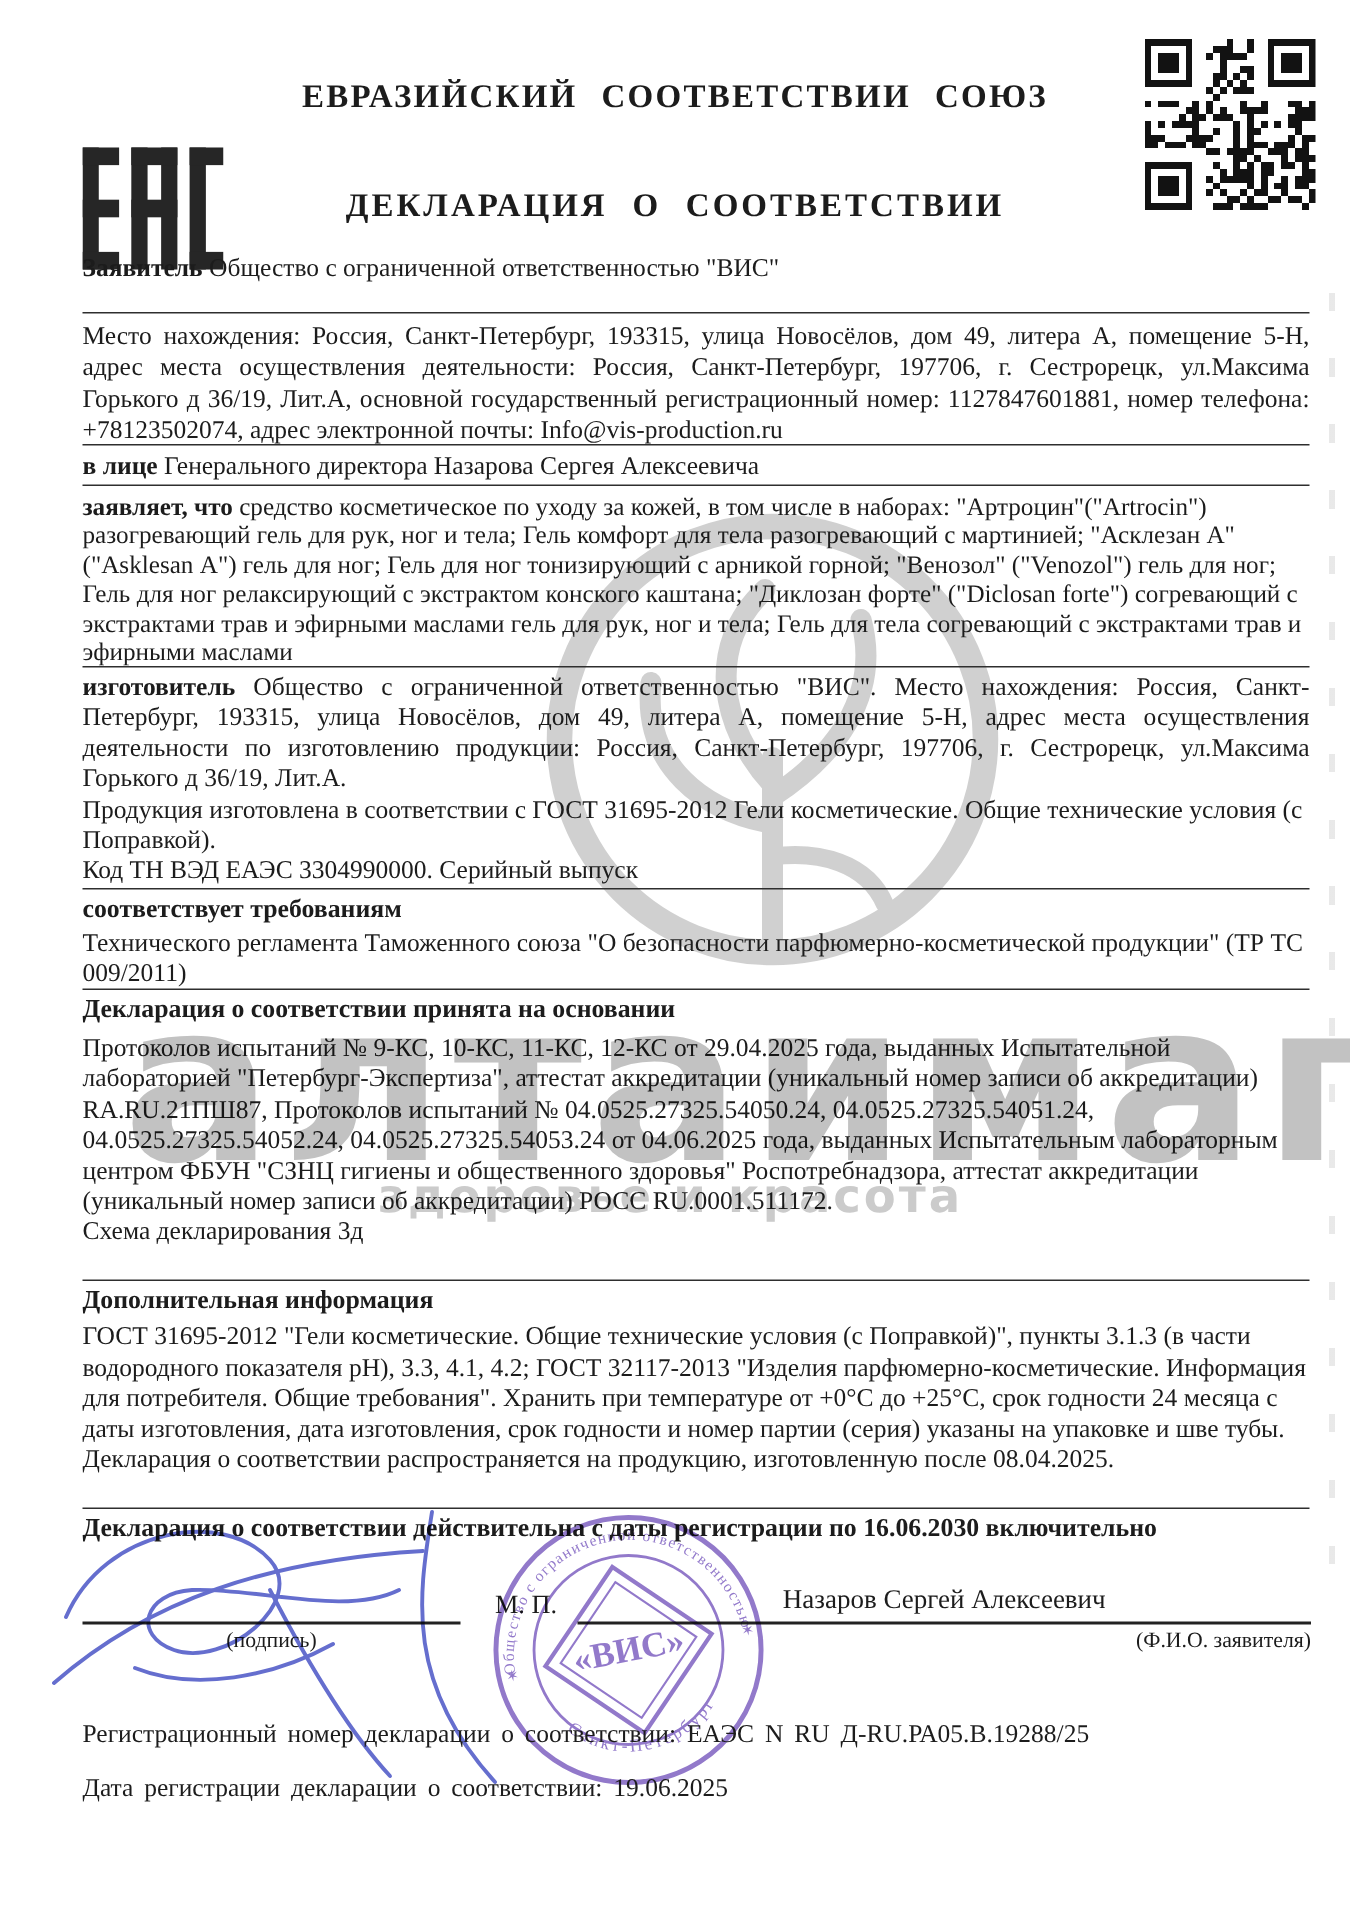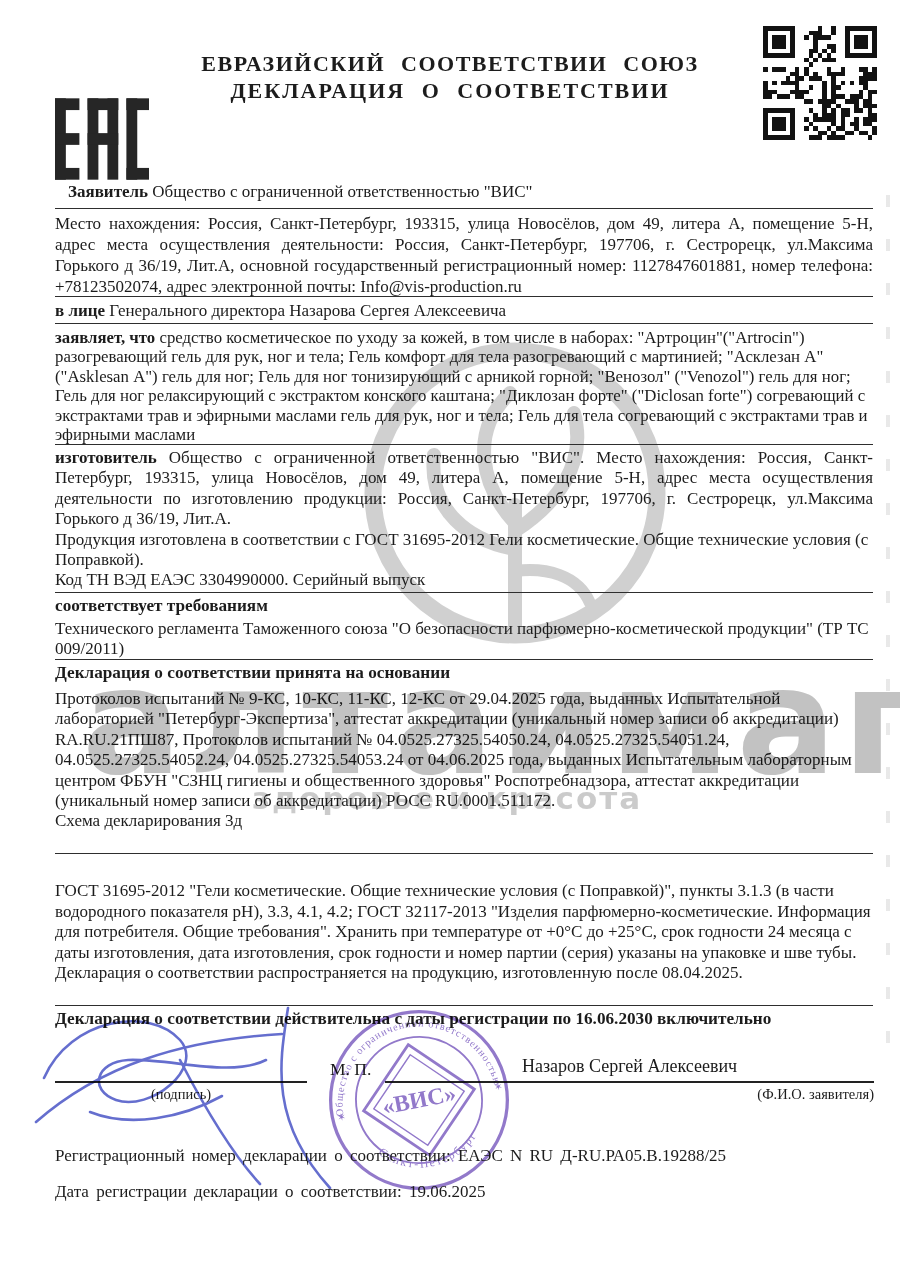--- a/index.html
+++ b/index.html
@@ -233,40 +233,40 @@
             <rect x="16" y="24" width="1" height="1"></rect>
             <rect x="17" y="24" width="1" height="1"></rect>
             <rect x="23" y="24" width="1" height="1"></rect>
           </g>
       </g>
     </svg>
   </div>
 
   <div class="abs doc-title">
     <div>ЕВРАЗИЙСКИЙ СООТВЕТСТВИИ СОЮЗ</div>
-    <div style="letter-spacing:2px;">ДЕКЛАРАЦИЯ О СООТВЕТСТВИИ</div>
+    <div style="letter-spacing:2px;margin-top:46px;">ДЕКЛАРАЦИЯ О СООТВЕТСТВИИ</div>
   </div>
 
   <div class="abs" style="left:55px;top:98px;">
     <svg width="94" height="82" viewBox="0 0 104 90" fill="#262626">
       <rect x="0" y="0" width="12" height="90"></rect>
         <rect x="0" y="0" width="27" height="13"></rect>
         <rect x="0" y="38.5" width="27" height="13"></rect>
         <rect x="0" y="77" width="27" height="13"></rect>
       <rect x="36" y="0" width="12" height="90"></rect>
         <rect x="58" y="0" width="12" height="90"></rect>
         <rect x="36" y="0" width="34" height="13"></rect>
         <rect x="36" y="38.5" width="34" height="13"></rect>
       <rect x="79" y="0" width="12" height="90"></rect>
         <rect x="79" y="0" width="25" height="13"></rect>
         <rect x="79" y="77" width="25" height="13"></rect>
     </svg>
   </div>
 
-  <div class="abs col para" style="top:181px;margin-left:13px;">
+  <div class="abs col para" style="top:168px;">
     <span class="blabel">Заявитель</span>
     <span>Общество с ограниченной ответственностью "ВИС"</span>
   </div>
   <div class="rule" style="top:208px;"></div>
 
   <div class="abs col para just" style="top:213px;">Место нахождения: Россия, Санкт-Петербург, 193315, улица Новосёлов, дом 49, литера А, помещение 5-Н, адрес места осуществления деятельности: Россия, Санкт-Петербург, 197706, г. Сестрорецк, ул.Максима Горького д 36/19, Лит.А, основной государственный регистрационный номер: 1127847601881, номер телефона: +78123502074, адрес электронной почты: Info@vis-production.ru</div>
   <div class="rule" style="top:296px;"></div>
 
   <div class="abs col para" style="top:300px;">
     <span class="blabel">в лице</span>
@@ -294,20 +294,21 @@
   <div class="abs col para" style="top:619px;line-height:20px;">Технического  регламента Таможенного союза "О безопасности парфюмерно-косметической продукции" (ТР ТС 009/2011)</div>
   <div class="rule" style="top:659px;"></div>
 
   <div class="abs col heading" style="top:663px;">Декларация о соответствии принята на основании</div>
   <div class="abs col" style="top:689px;font-size:17px;line-height:20.4px;">
     <div>Протоколов испытаний № 9-КС, 10-КС, 11-КС, 12-КС от 29.04.2025 года, выданных Испытательной лабораторией "Петербург-Экспертиза",  аттестат аккредитации (уникальный номер записи об аккредитации) RA.RU.21ПШ87,  Протоколов испытаний № 04.0525.27325.54050.24, 04.0525.27325.54051.24, 04.0525.27325.54052.24, 04.0525.27325.54053.24 от 04.06.2025 года, выданных Испытательным лабораторным центром ФБУН "СЗНЦ гигиены и общественного здоровья" Роспотребнадзора, аттестат аккредитации (уникальный номер записи об аккредитации) РОСС RU.0001.511172.</div>
     <div>Схема декларирования 3д</div>
   </div>
   <div class="rule" style="top:853px;"></div>
 
+  <div class="abs col heading" style="top:857px;">Дополнительная информация</div>
   <div class="abs col" style="top:881px;font-size:17px;line-height:20.6px;">ГОСТ 31695-2012 "Гели косметические. Общие технические условия (с Поправкой)", пункты 3.1.3 (в части водородного показателя pH), 3.3, 4.1, 4.2; ГОСТ 32117-2013 "Изделия  парфюмерно-косметические. Информация для потребителя. Общие требования". Хранить при температуре от +0°С до +25°С, срок годности 24 месяца с даты изготовления, дата изготовления, срок годности и номер партии (серия) указаны на упаковке и шве тубы. Декларация о соответствии распространяется на продукцию, изготовленную после 08.04.2025.</div>
   <div class="rule" style="top:1005px;"></div>
 
   <div class="abs col heading" style="top:1009px;">Декларация о соответствии  действительна с даты регистрации по 16.06.2030 включительно</div>
 
   <div class="abs" style="left:330px;top:1059px;font-size:17.5px;">М. П.</div>
   <div class="sig-line" style="left:55px;top:1081px;width:252px;"></div>
   <div class="abs small-cap" style="left:55px;top:1086px;width:252px;text-align:center;">(подпись)</div>
   <div class="abs" style="left:385px;top:1056px;width:489px;text-align:center;font-size:18px;">Назаров  Сергей  Алексеевич</div>
   <div class="sig-line" style="left:385px;top:1081px;width:489px;"></div>

